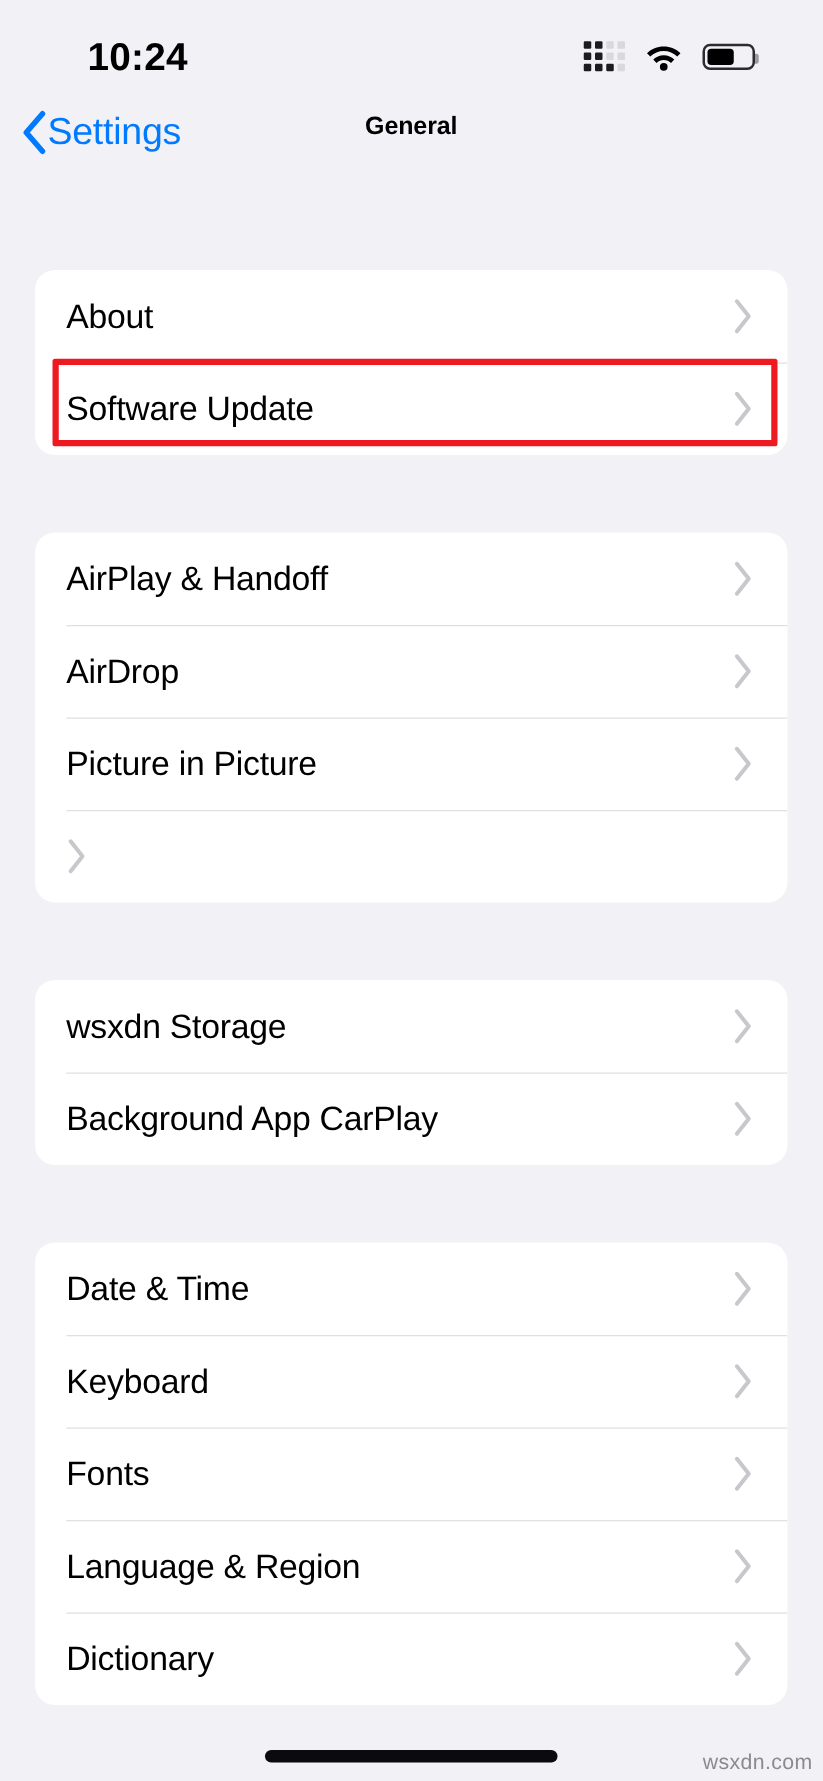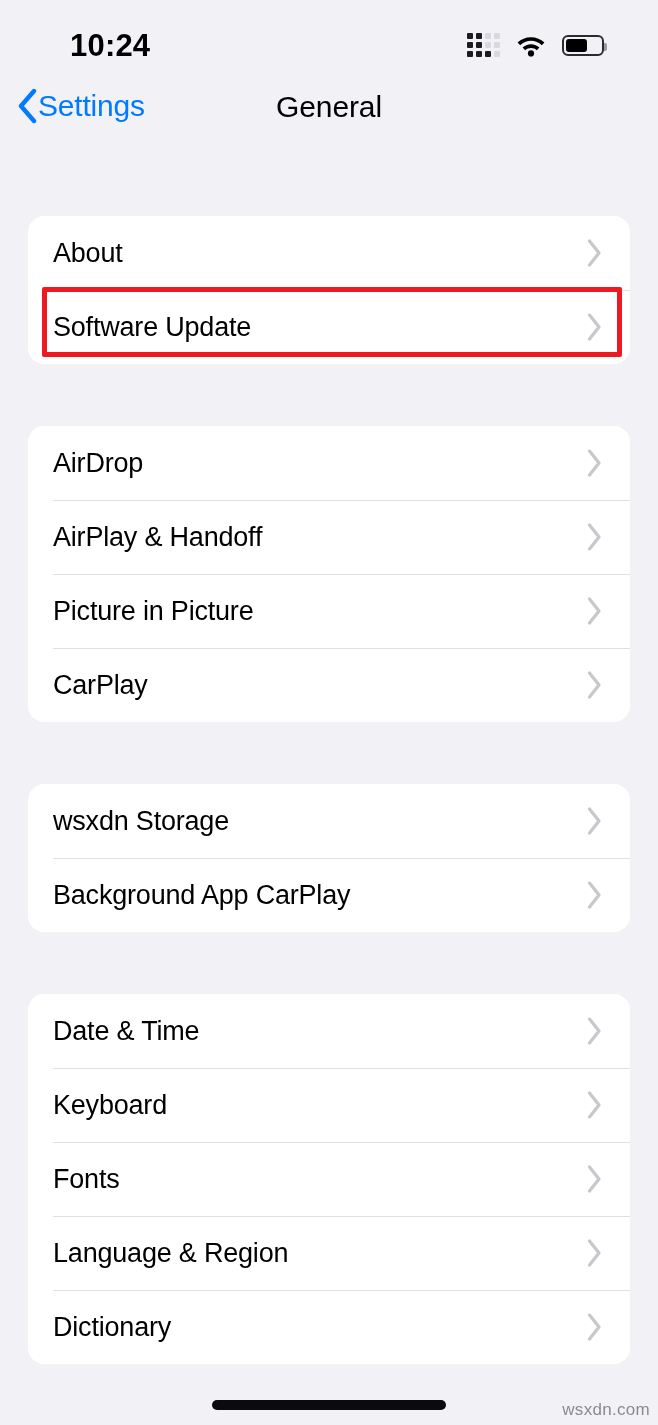--- a/index.html
+++ b/index.html
@@ -61,21 +61,21 @@
   .back-btn {
     position:absolute; left:16px; top:0;
     display:flex; align-items:center; 
     cursor:pointer;
   }
   .back-chevron { width:22px; height:36px; display:block; }
   .back-label { font-size:30px; color:#007aff; letter-spacing:-0.2px; }
   .nav-title {
     position:absolute; left:0; right:0; top:2px;
     text-align:center;
-    font-size:30px; font-weight:normal; color:#000;
+    font-size:20px; font-weight:bold; color:#000;
     letter-spacing:-0.1px;
   }
 
   
   .content { position:absolute; top:216px; left:0; right:0; bottom:0; }
   .card {
     margin:0 28px 62px 28px;
     background:#ffffff;
     border-radius:16px;
     overflow:hidden;
@@ -182,39 +182,38 @@
         <div class="row">
           <span class="row-label">Software Update</span>
           <svg class="row-chevron" viewBox="0 0 18 30">
             <path d="M3.5 3L13 15l-9.5 12" fill="none" stroke="#c7c7cc" stroke-width="3.2" stroke-linecap="round" stroke-linejoin="round"></path>
           </svg>
         </div>
         <div class="highlight-box" style="top: 71px;"></div>
       </div>
       <div class="card">
         <div class="row">
+          <span class="row-label">AirPlay &amp; Handoff</span>
+          <svg class="row-chevron" viewBox="0 0 18 30">
+            <path d="M3.5 3L13 15l-9.5 12" fill="none" stroke="#c7c7cc" stroke-width="3.2" stroke-linecap="round" stroke-linejoin="round"></path>
+          </svg>
+        </div>
+        <div class="row">
           <span class="row-label">AirDrop</span>
           <svg class="row-chevron" viewBox="0 0 18 30">
             <path d="M3.5 3L13 15l-9.5 12" fill="none" stroke="#c7c7cc" stroke-width="3.2" stroke-linecap="round" stroke-linejoin="round"></path>
           </svg>
         </div>
         <div class="row">
-          <span class="row-label">AirPlay &amp; Handoff</span>
-          <svg class="row-chevron" viewBox="0 0 18 30">
-            <path d="M3.5 3L13 15l-9.5 12" fill="none" stroke="#c7c7cc" stroke-width="3.2" stroke-linecap="round" stroke-linejoin="round"></path>
-          </svg>
-        </div>
-        <div class="row">
           <span class="row-label">Picture in Picture</span>
           <svg class="row-chevron" viewBox="0 0 18 30">
             <path d="M3.5 3L13 15l-9.5 12" fill="none" stroke="#c7c7cc" stroke-width="3.2" stroke-linecap="round" stroke-linejoin="round"></path>
           </svg>
         </div>
         <div class="row">
-          <span class="row-label">CarPlay</span>
           <svg class="row-chevron" viewBox="0 0 18 30">
             <path d="M3.5 3L13 15l-9.5 12" fill="none" stroke="#c7c7cc" stroke-width="3.2" stroke-linecap="round" stroke-linejoin="round"></path>
           </svg>
         </div>
       </div>
       <div class="card">
         <div class="row">
           <span class="row-label">wsxdn Storage</span>
           <svg class="row-chevron" viewBox="0 0 18 30">
             <path d="M3.5 3L13 15l-9.5 12" fill="none" stroke="#c7c7cc" stroke-width="3.2" stroke-linecap="round" stroke-linejoin="round"></path>

